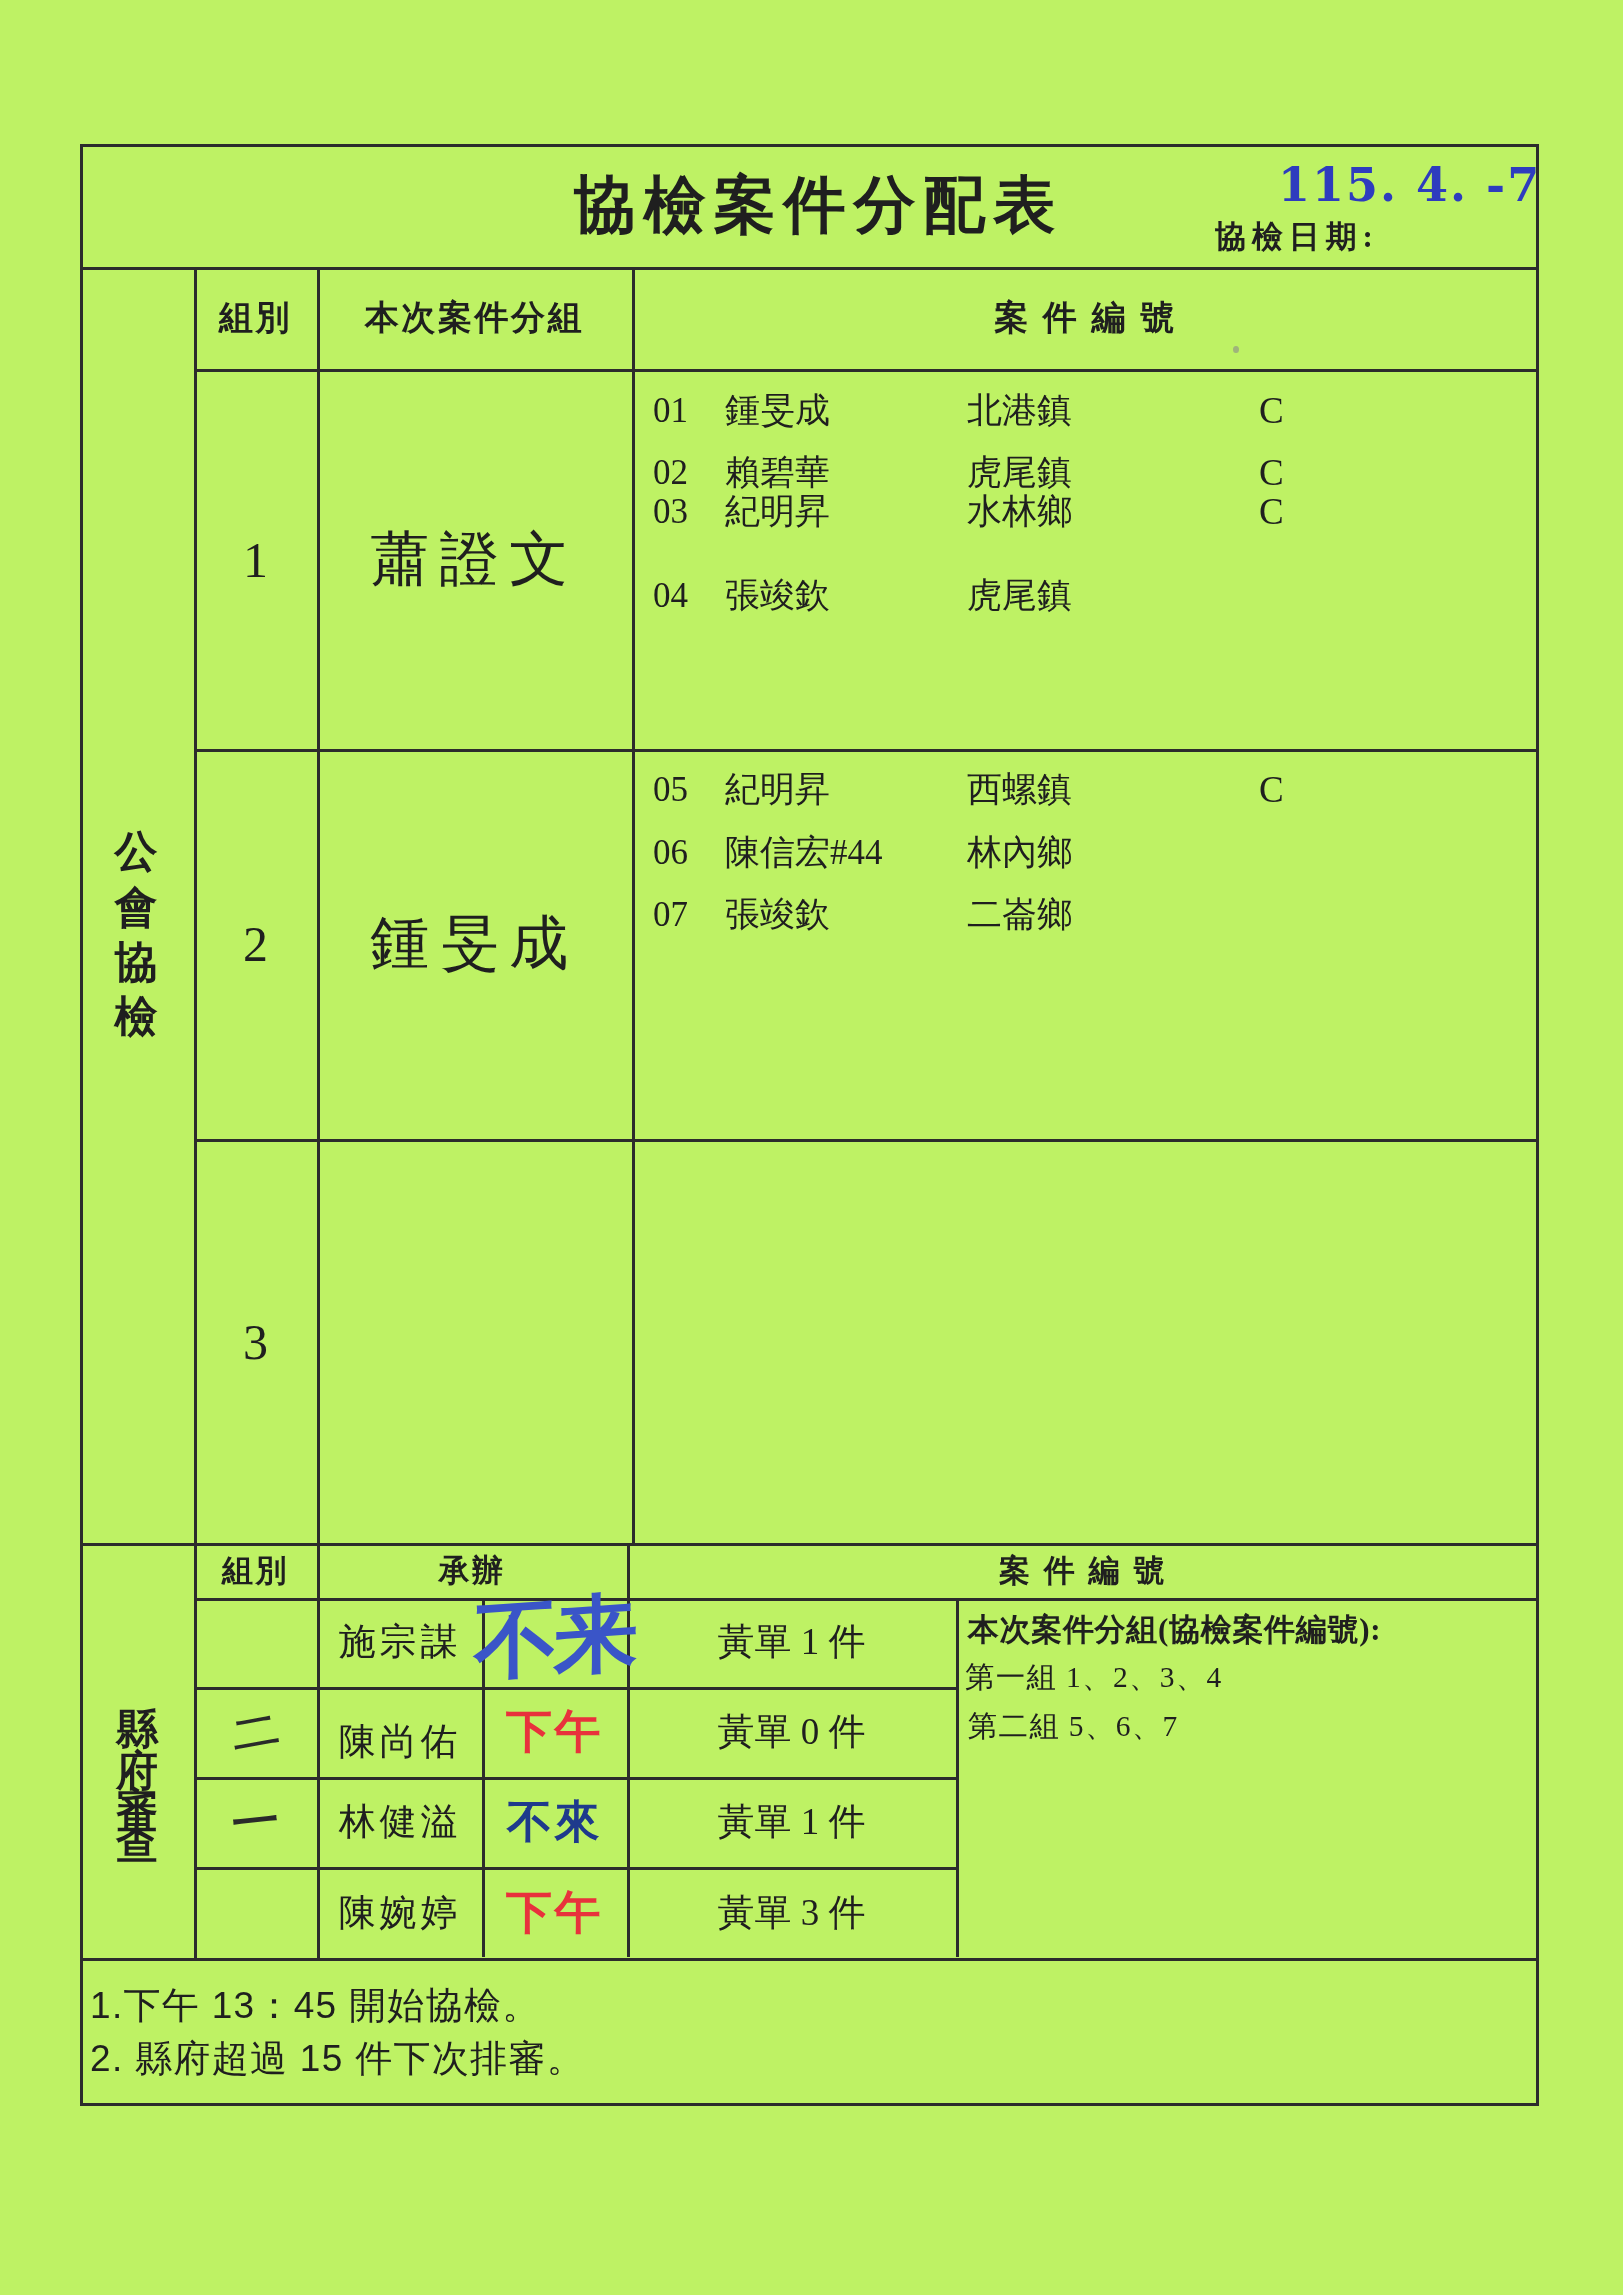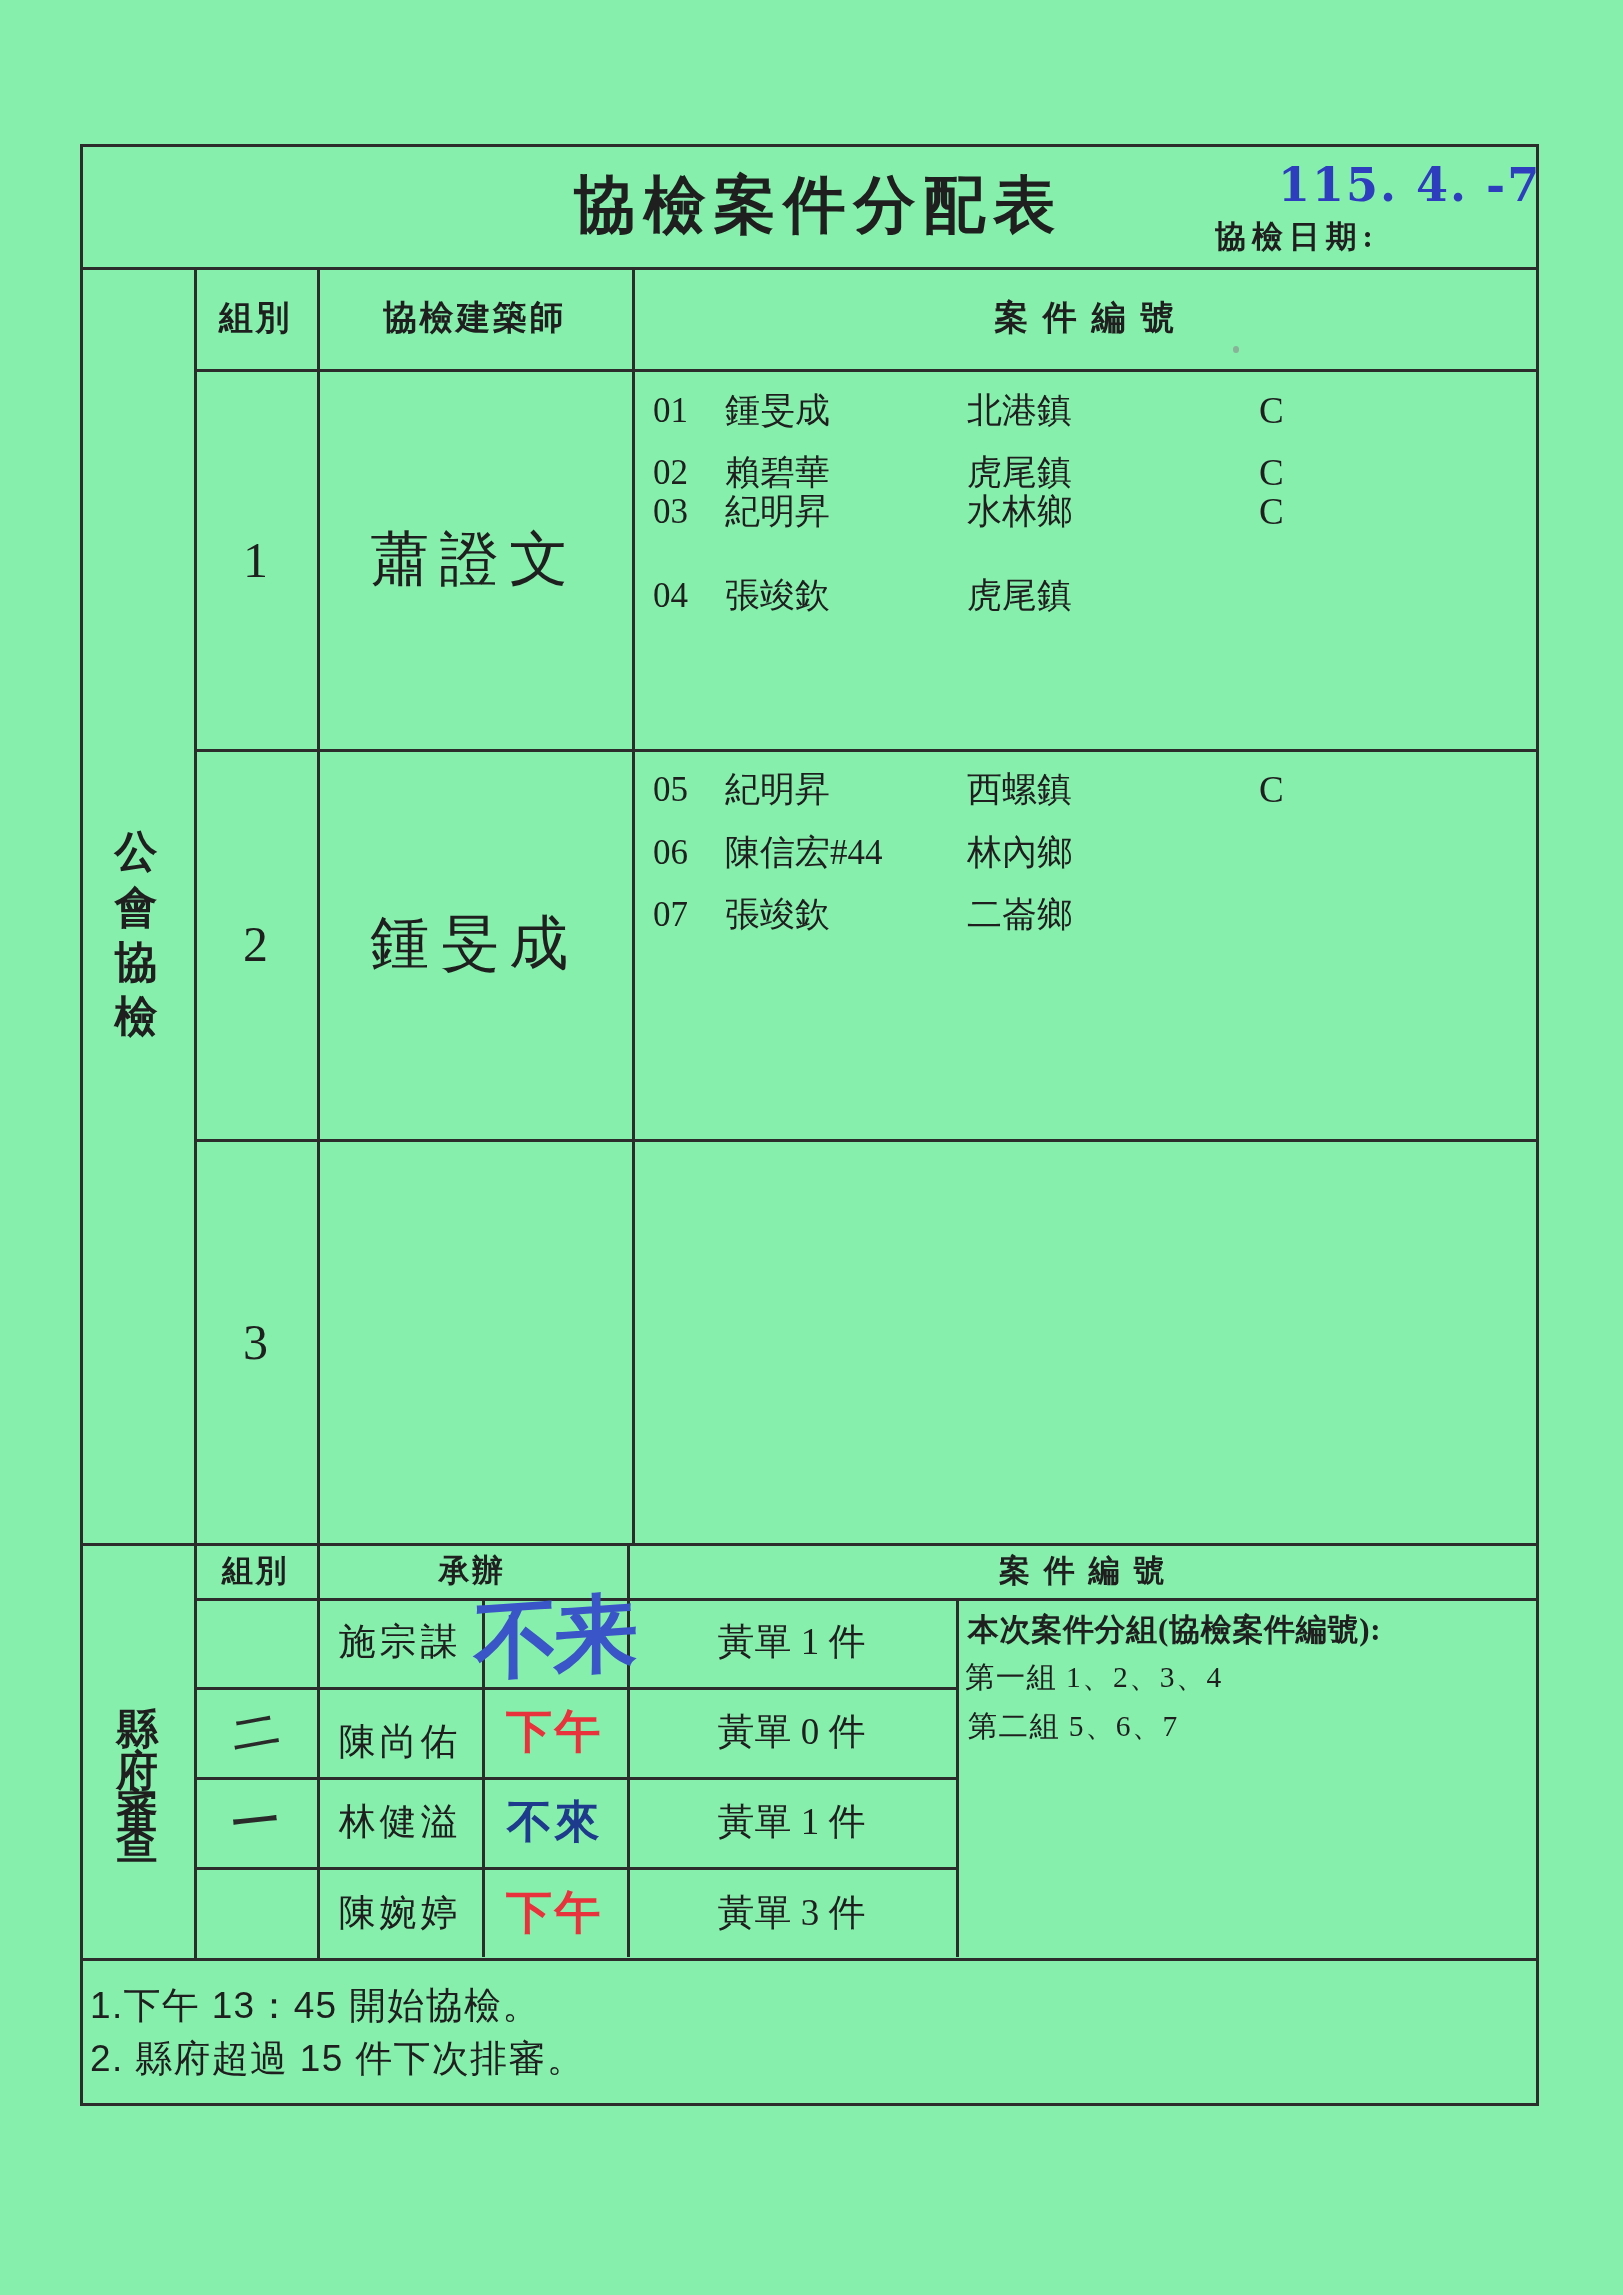--- a/index.html
+++ b/index.html
@@ -1,17 +1,17 @@
 <!DOCTYPE html>
 <html style="font-size:10.5px"><head>
 <meta charset="utf-8">
 <style>
   html,body{margin:0;padding:0;background:#e8e8e6;}
   .page{
-    position:relative;width:1623px;height:2295px;background:#86efac;
+    position:relative;width:1623px;height:2295px;background:#bef264;
     font-family:"Liberation Serif","DejaVu Serif",serif;color:#1f1f1f;overflow:hidden;
   }
   .abs{position:absolute;}
   .hl{position:absolute;height:3.3px;background:#2c2c2c;}
   .vl{position:absolute;width:3.3px;background:#2c2c2c;}
   .outer{
     position:absolute;left:80px;top:144px;width:1459px;height:1962px;
     border:3.9px solid #2c2c2c;box-sizing:border-box;
   }
   .cell{position:absolute;display:flex;align-items:center;justify-content:center;}
@@ -64,21 +64,21 @@
   <div class="hl" style="left:80px;top:1958px;width:1459px;"></div>
 
   <div class="vl" style="left:194px;top:267px;height:1691px;"></div>
   <div class="vl" style="left:317px;top:267px;height:1691px;"></div>
   <div class="vl" style="left:632px;top:267px;height:1276px;"></div>
   <div class="vl" style="left:482px;top:1598px;height:359px;"></div>
   <div class="vl" style="left:627px;top:1543px;height:414px;"></div>
   <div class="vl" style="left:956px;top:1598px;height:359px;"></div>
 
   <div class="cell hdr" style="left:194px;top:267px;width:123px;height:101px;">組別</div>
-  <div class="cell hdr" style="left:317px;top:267px;width:315px;height:101px;">協檢建築師</div>
+  <div class="cell hdr" style="left:317px;top:267px;width:315px;height:101px;">本次案件分組</div>
   <div class="cell hdr" style="left:632px;top:267px;width:907px;height:101px;">案 件 編 號</div>
   <div class="speck" style="left:1233px;top:346px;"></div>
 
   <div class="cell" style="left:80px;top:267px;width:114px;height:1276px;">
     <span class="vertical" style="font-size:43px;letter-spacing:55px;">公會協檢</span>
   </div>
 
   <div class="cell groupnum" style="left:194px;top:369px;width:123px;height:381px;">1</div>
   <div class="cell archname" style="left:317px;top:369px;width:315px;height:381px;">蕭證文</div>
 

